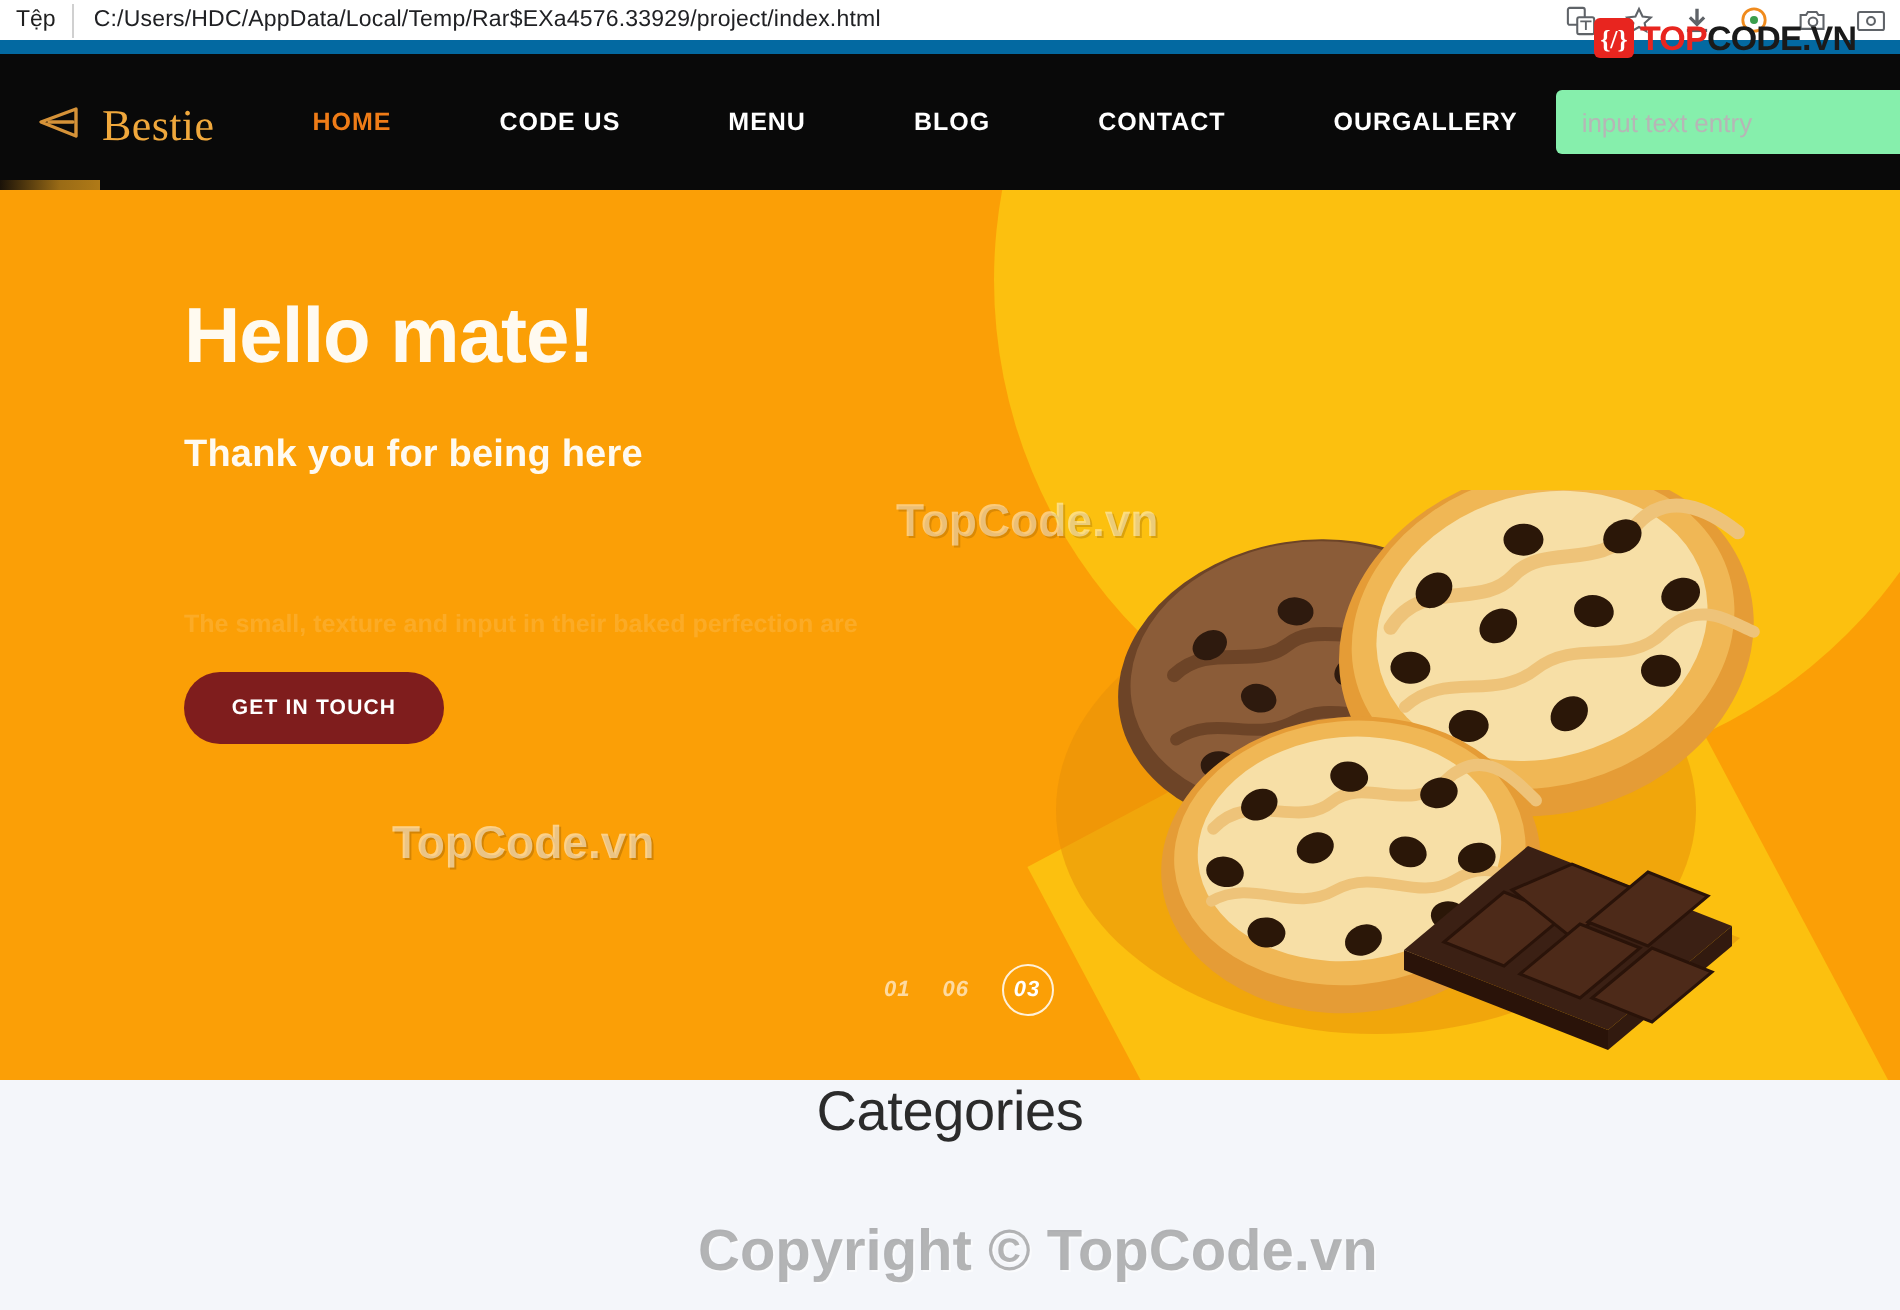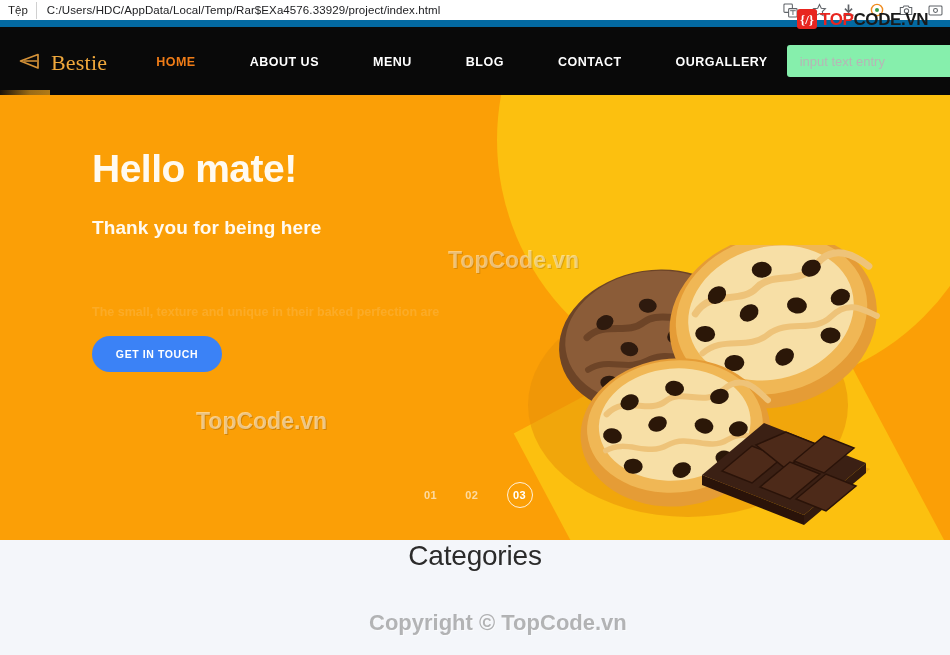--- a/index.html
+++ b/index.html
@@ -187,35 +187,36 @@
     width: 400px;
     font-size: 12.5px;
     font-weight: bold;
     line-height: 1.5;
     color: rgba(255,255,255,0.13);
   }
   .btn-cta {
     margin-top: 14px;
     width: 130px; height: 36px;
     border-radius: 20px;
-    background: #3b82f6;
+    background: #7f1d1d;
     color: #ffffff;
     font-size: 10.5px;
     font-weight: bold;
     letter-spacing: .6px;
     border: none;
     cursor: pointer;
     font-family: "Liberation Sans", sans-serif;
   }
 
   .slider-dots {
     position: absolute;
-    left: 424px; bottom: 32px;
-    display: flex; align-items: center; gap: 28px;
+    left: 442px; bottom: 32px;
+    display: flex; align-items: center; gap: 16px;
     z-index: 6;
+    font-style: italic;
   }
   .dot {
     font-size: 11px;
     font-weight: bold;
     color: rgba(255,255,255,0.62);
     letter-spacing: .5px;
     cursor: pointer;
   }
   .dot.active {
     width: 26px; height: 26px;
@@ -262,22 +263,22 @@
     color: rgba(255,255,255,0.46);
     text-shadow: 1px 1px 0 rgba(120,70,0,0.25);
   }
   .wm-b {
     left: 196px; top: 408px;
     font-size: 23px;
     color: rgba(255,255,255,0.52);
     text-shadow: 1px 1px 0 rgba(120,70,0,0.3);
   }
   .wm-c {
-    left: 369px; top: 610px;
-    font-size: 22px;
+    left: 349px; top: 610px;
+    font-size: 29px;
     color: rgba(80,80,80,0.42);
     text-shadow: 1px 1px 0 rgba(255,255,255,0.55);
   }
   .page-wrap { position: relative; width: 950px; height: 655px; }
 </style>
 </head>
 <body>
 
 <div class="page-wrap">
 
@@ -339,21 +340,21 @@
         <svg viewBox="0 0 30 30" fill="none" stroke="#d59238" stroke-width="1.7" stroke-linejoin="round" stroke-linecap="round">
           <path d="M24 8.5 L6.5 15 L24 22 Z"></path>
           <path d="M22.5 15 L10.5 15"></path>
         </svg>
       </span>
       <span class="brand-name">Bestie</span>
     </div>
 
     <ul class="nav-links">
       <li><a class="nav-link active" href="#">HOME</a></li>
-      <li><a class="nav-link" href="#">ABOUT US</a></li>
+      <li><a class="nav-link" href="#">CODE US</a></li>
       <li><a class="nav-link" href="#">MENU</a></li>
       <li><a class="nav-link" href="#">BLOG</a></li>
       <li><a class="nav-link" href="#">CONTACT</a></li>
       <li><a class="nav-link" href="#">OURGALLERY</a></li>
     </ul>
 
     <div class="nav-right">
       <input class="search-box" type="text" placeholder="input text entry" style="">
 
     </div>
@@ -436,27 +437,27 @@
             <path d="M104 28 L134 3 L164 15 L134 40 Z" transform="translate(-4,4)"></path>
             <path d="M104 74 L134 49 L164 61 L134 86 Z" transform="translate(-2,-4)"></path>
           </g>
         </g>
       </svg>
     </div>
 
     <div class="hero-inner">
       <h1 class="hero-title">Hello mate!</h1>
       <div class="hero-sub">Thank you for being here</div>
-      <p class="hero-desc">The small, texture and unique in their baked perfection are</p>
+      <p class="hero-desc">The small, texture and input in their baked perfection are</p>
       <button class="btn-cta">GET IN TOUCH</button>
     </div>
 
     <div class="slider-dots">
       <span class="dot">01</span>
-      <span class="dot">02</span>
+      <span class="dot">06</span>
       <span class="dot active">03</span>
     </div>
   </section>
 
   <section class="cats">
     <h2 class="cats-title">Categories</h2>
   </section>
 
   <div class="wm wm-a">TopCode.vn</div>
   <div class="wm wm-b">TopCode.vn</div>

